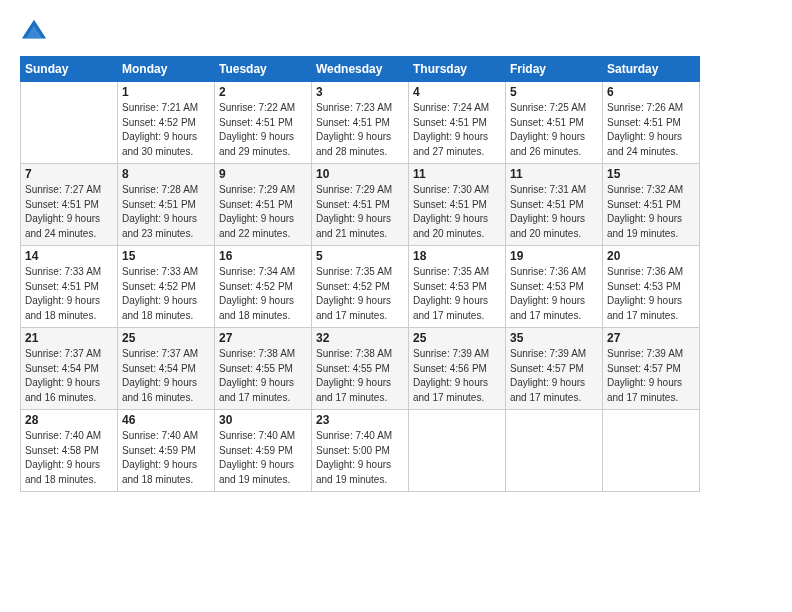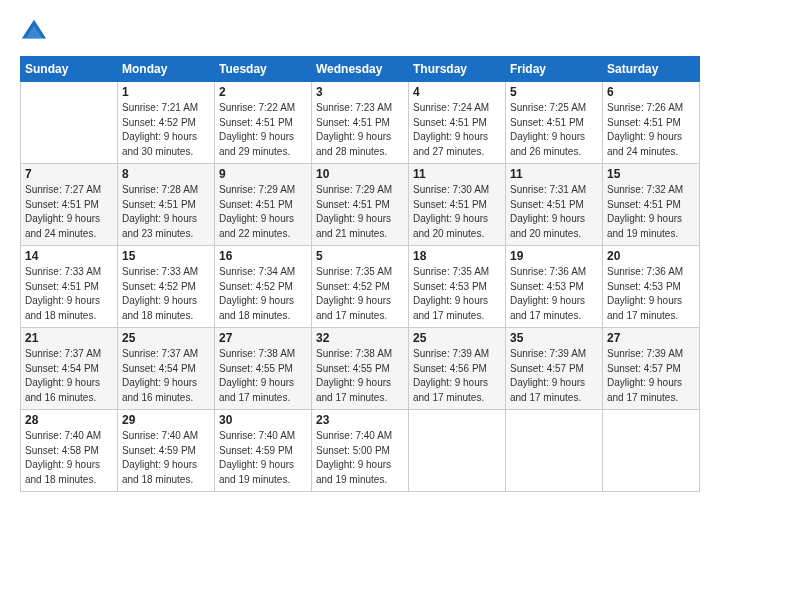--- a/index.html
+++ b/index.html
@@ -362,21 +362,21 @@
         <tr>
           <td>
             <span class="day-number">28</span>
         <div class="day-info">
           Sunrise: 7:40 AM<br>
           Sunset: 4:58 PM<br>
           Daylight: 9 hours and 18 minutes.
         </div>
           </td>
           <td>
-            <span class="day-number">29</span>
+            <span class="day-number">46</span>
         <div class="day-info">
           Sunrise: 7:40 AM<br>
           Sunset: 4:59 PM<br>
           Daylight: 9 hours and 18 minutes.
         </div>
           </td>
           <td>
             <span class="day-number">30</span>
         <div class="day-info">
           Sunrise: 7:40 AM<br>

